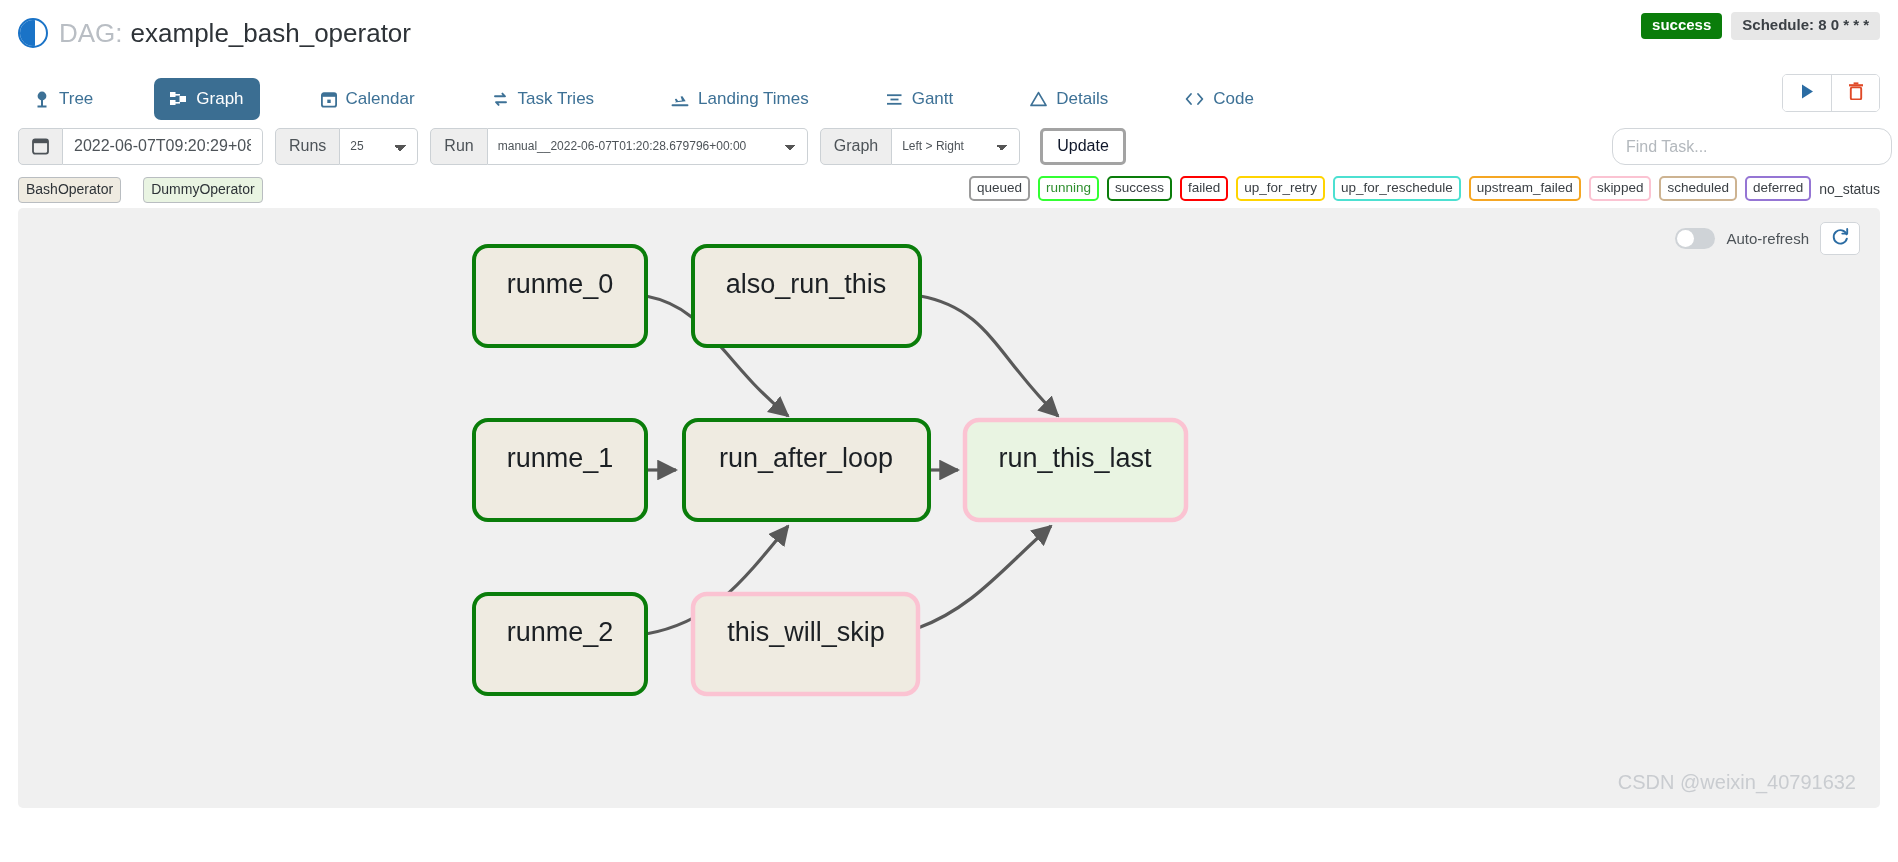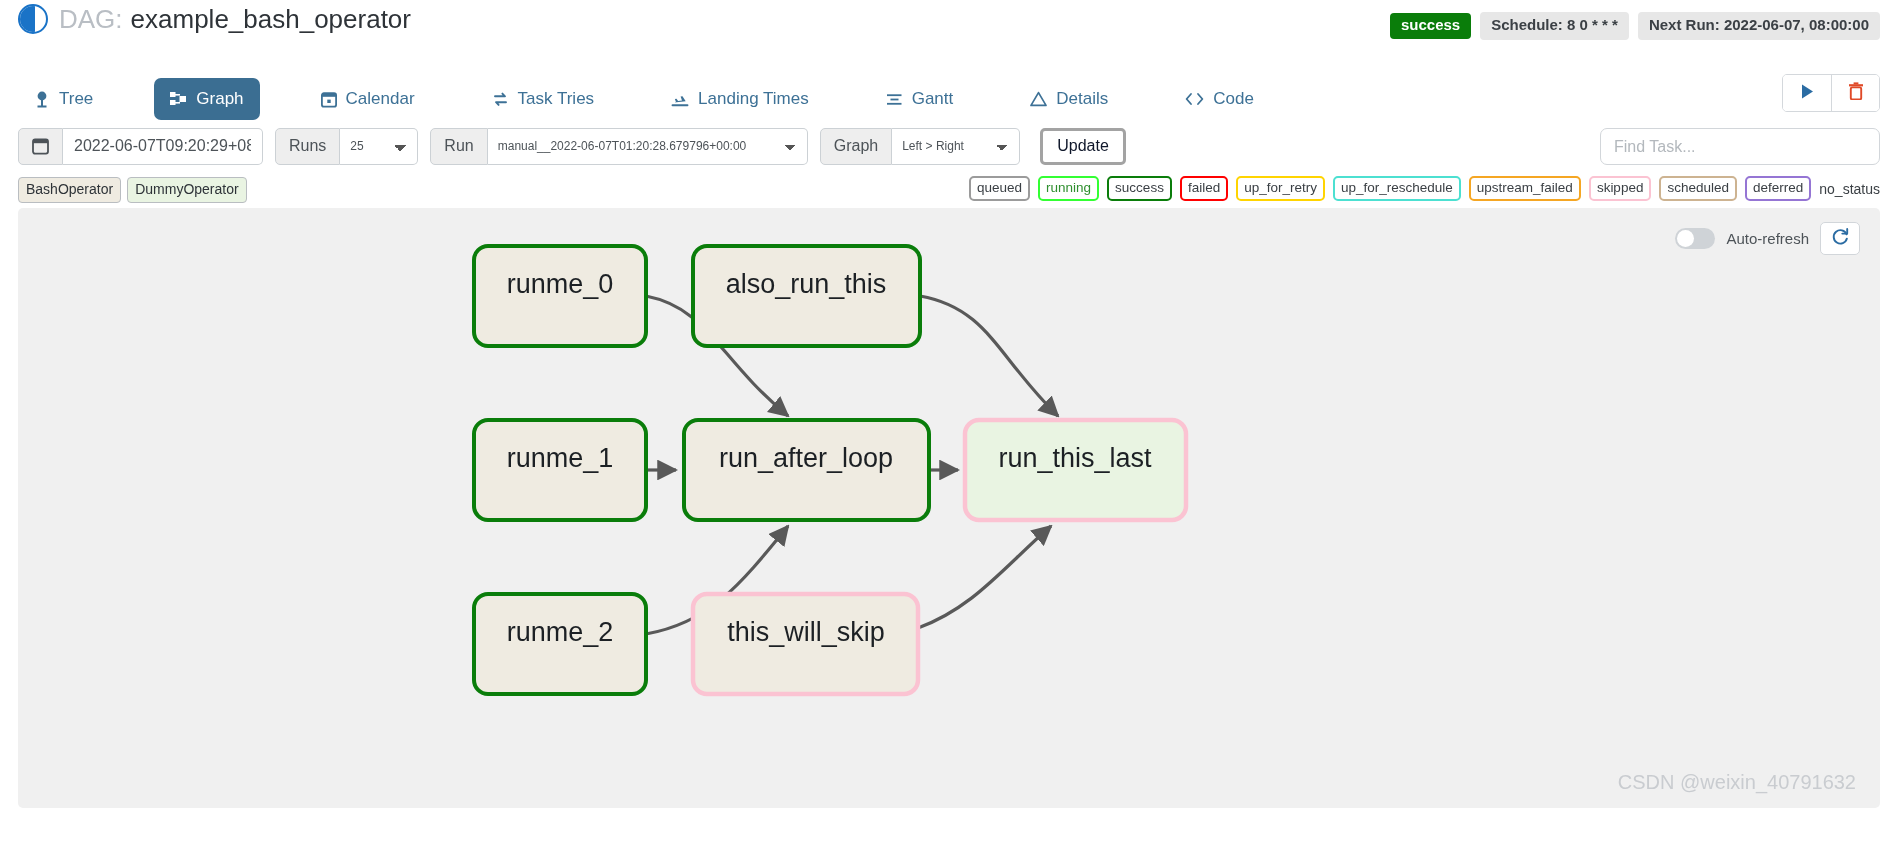--- a/index.html
+++ b/index.html
@@ -10,21 +10,21 @@
     font-family: "Liberation Sans", sans-serif;
     overflow: hidden;
   }
 
   
   .header {
     position: relative;
     height: 62px;
     padding: 0 18px;
     display: flex;
-    align-items: flex-start;
+    align-items: center;
   }
   .dag-toggle {
     width: 30px; height: 30px;
     border-radius: 50%;
     background: #ffffff;
     border: 2px solid #1a73c7;
     position: relative;
     flex: 0 0 auto;
     overflow: hidden;
     margin-right: 11px;
@@ -183,26 +183,26 @@
     background: #ffffff;
     color: #0f172a;
     font-size: 16px;
     padding: 0 14px;
     margin-left: 20px;
     cursor: pointer;
     font-family: "Liberation Sans", sans-serif;
   }
   .findtask {
     position: absolute;
-    right: 18px;
+    right: 6px;
     top: 8px;
     width: 280px;
     height: 37px;
     border: 1px solid #d2d6da;
-    border-radius: 7px;
+    border-radius: 13px;
     font-size: 16px;
     padding: 12px 13px;
     color: #4d5358;
     font-family: "Liberation Sans", sans-serif;
     outline: none;
     background: #fff;
   }
   .findtask::placeholder { color: #b3b8bd; }
 
   
@@ -212,21 +212,21 @@
     padding: 0 18px;
     display: flex;
     align-items: center;
   }
   .optag {
     border: 1px solid #b9bdc1;
     border-radius: 4px;
     font-size: 14px;
     color: #2e3338;
     padding: 3px 7px 4px;
-    margin-right: 6px;
+    margin-right: 22px;
     line-height: 1.15;
   }
   .legend-right {
     position: absolute;
     right: 18px;
     top: 4px;
     display: flex;
     align-items: center;
     gap: 8px;
   }
@@ -309,21 +309,20 @@
 <body>
 
 <div class="header">
   <div class="dag-toggle"></div>
   <span class="dag-label">DAG:</span>
   <span class="dag-name">example_bash_operator</span>
 
   <div class="header-right">
     <span class="badge-success">success</span>
     <span class="badge-gray">Schedule: 8 0 * * *</span>
-    <span class="badge-gray">Next Run: 2022-06-07, 08:00:00</span>
   </div>
 </div>
 
 <div class="tabrow">
 
   <div class="tab">
     <span>
       <svg width="16" height="17" viewBox="0 0 16 17">
           <circle cx="8" cy="5" r="4.4" fill="#3d7196"></circle>
           <rect x="7" y="9" width="2" height="6" fill="#3d7196"></rect>

